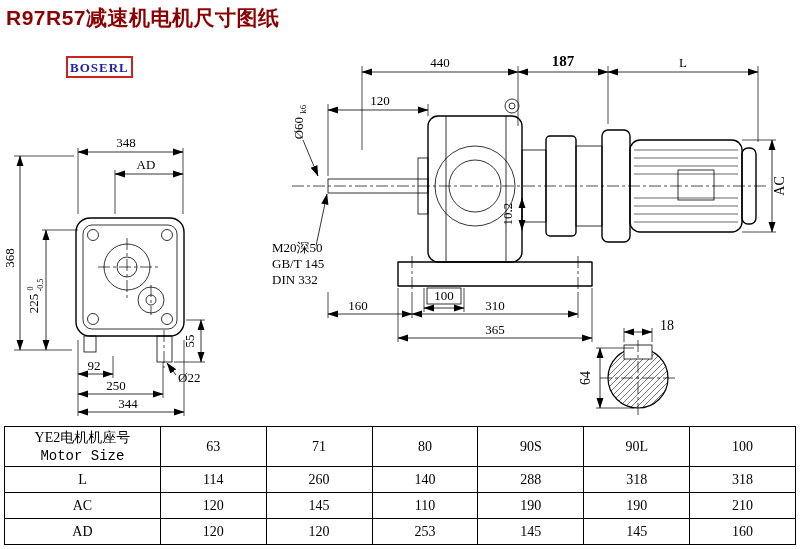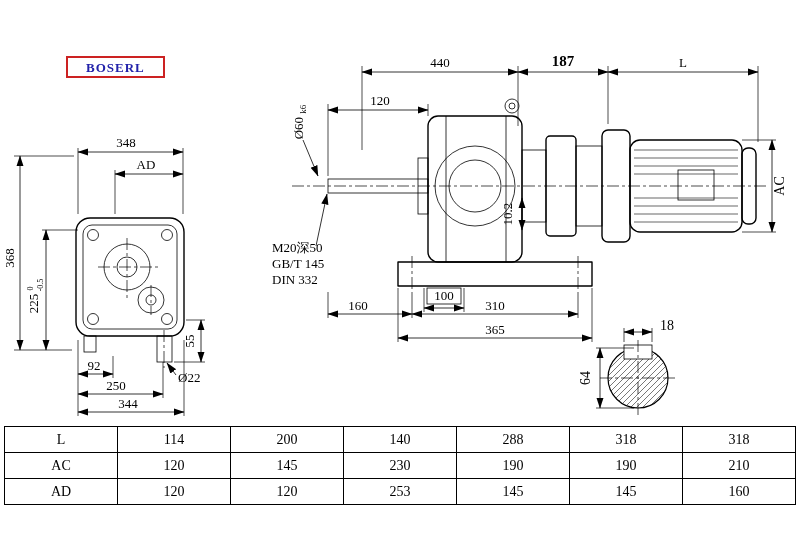--- a/index.html
+++ b/index.html
@@ -3,21 +3,21 @@
 <meta charset="utf-8">
 <style>
   * { margin:0; padding:0; box-sizing:border-box; }
   html,body { background:#ffffff; }
   body { width:800px; height:549px; font-family:"Liberation Sans", sans-serif; color:#000; }
   .page { position:relative; width:800px; height:549px; background:#fff; overflow:hidden; }
 
   .title { position:absolute; left:6px; top:4px; font-size:21px; font-weight:bold;
            color:#8b0000; letter-spacing:.5px; font-family:"Liberation Sans", sans-serif; }
   .logo-box { position:absolute; left:66px; top:56px; border:2px solid #cc2222;
-              padding:0 18px; background:#fff; }
+              padding:0 2px; background:#fff; }
   .logo-box span { color:#2222aa; font-weight:bold; font-size:13px;
                    font-family:"Liberation Serif", serif; letter-spacing:1px; }
 
   svg.drawing { position:absolute; left:0; top:0; }
   svg .ol  { stroke:#000; stroke-width:1.4; fill:none; stroke-linejoin:round; }
   svg .tn  { stroke:#000; stroke-width:0.8; fill:none; }
   svg .fin { stroke:#000; stroke-width:0.6; fill:none; }
   svg .dim { stroke:#000; stroke-width:0.8; fill:none; }
   svg .ext { stroke:#000; stroke-width:0.7; fill:none; }
   svg .cl  { stroke:#000; stroke-width:0.7; fill:none; stroke-dasharray:12 3 3 3; }
@@ -33,20 +33,21 @@
   table.dims td.head { width:156px; }
   table.dims tr.hrow td { height:40px; }
   .hcn { font-size:14px; line-height:19px; }
   .hen { font-size:14px; line-height:18px; font-family:"Liberation Mono", monospace; }
 </style>
 </head>
 <body>
 
 <div class="page">
 
+  <div class="title">R97R57减速机电机尺寸图纸</div>
   <div class="logo-box">
     <span>BOSERL</span>
   </div>
 
   <svg class="drawing" width="800" height="424" viewBox="0 0 800 424">
     <defs>
       <marker id="arr" viewBox="0 0 10 8" refX="9.5" refY="4" markerWidth="11" markerHeight="8.8" orient="auto-start-reverse" markerUnits="userSpaceOnUse">
         <path d="M0,0.7 L10,4 L0,7.3 Z" fill="#000"></path>
       </marker>
       <pattern id="hatch" patternUnits="userSpaceOnUse" width="6" height="6">
@@ -234,34 +235,46 @@
 
       <line class="ext" x1="596" y1="348" x2="634" y2="348"></line>
       <line class="ext" x1="596" y1="408" x2="634" y2="408"></line>
       <line class="dim" x1="600" y1="348" x2="600" y2="408" marker-start="url(#arr)" marker-end="url(#arr)"></line>
       <text class="md" x="590" y="378" text-anchor="middle" transform="rotate(-90 590 378)">64</text>
     </g>
   </svg>
 
   <table class="dims">
     <tbody>
+        <tr class="hrow">
+      <td class="head">
+        <div class="hcn">YE2电机机座号</div>
+        <div class="hen">Motor Size</div>
+      </td>
+      <td>63</td>
+      <td>71</td>
+      <td>80</td>
+      <td>90S</td>
+      <td>90L</td>
+      <td>100</td>
+    </tr>
     <tr>
       <td>L</td>
       <td>114</td>
-      <td>200</td>
+      <td>260</td>
       <td>140</td>
       <td>288</td>
       <td>318</td>
       <td>318</td>
     </tr>
     <tr>
       <td>AC</td>
       <td>120</td>
       <td>145</td>
-      <td>230</td>
+      <td>110</td>
       <td>190</td>
       <td>190</td>
       <td>210</td>
     </tr>
     <tr>
       <td>AD</td>
       <td>120</td>
       <td>120</td>
       <td>253</td>
       <td>145</td>

